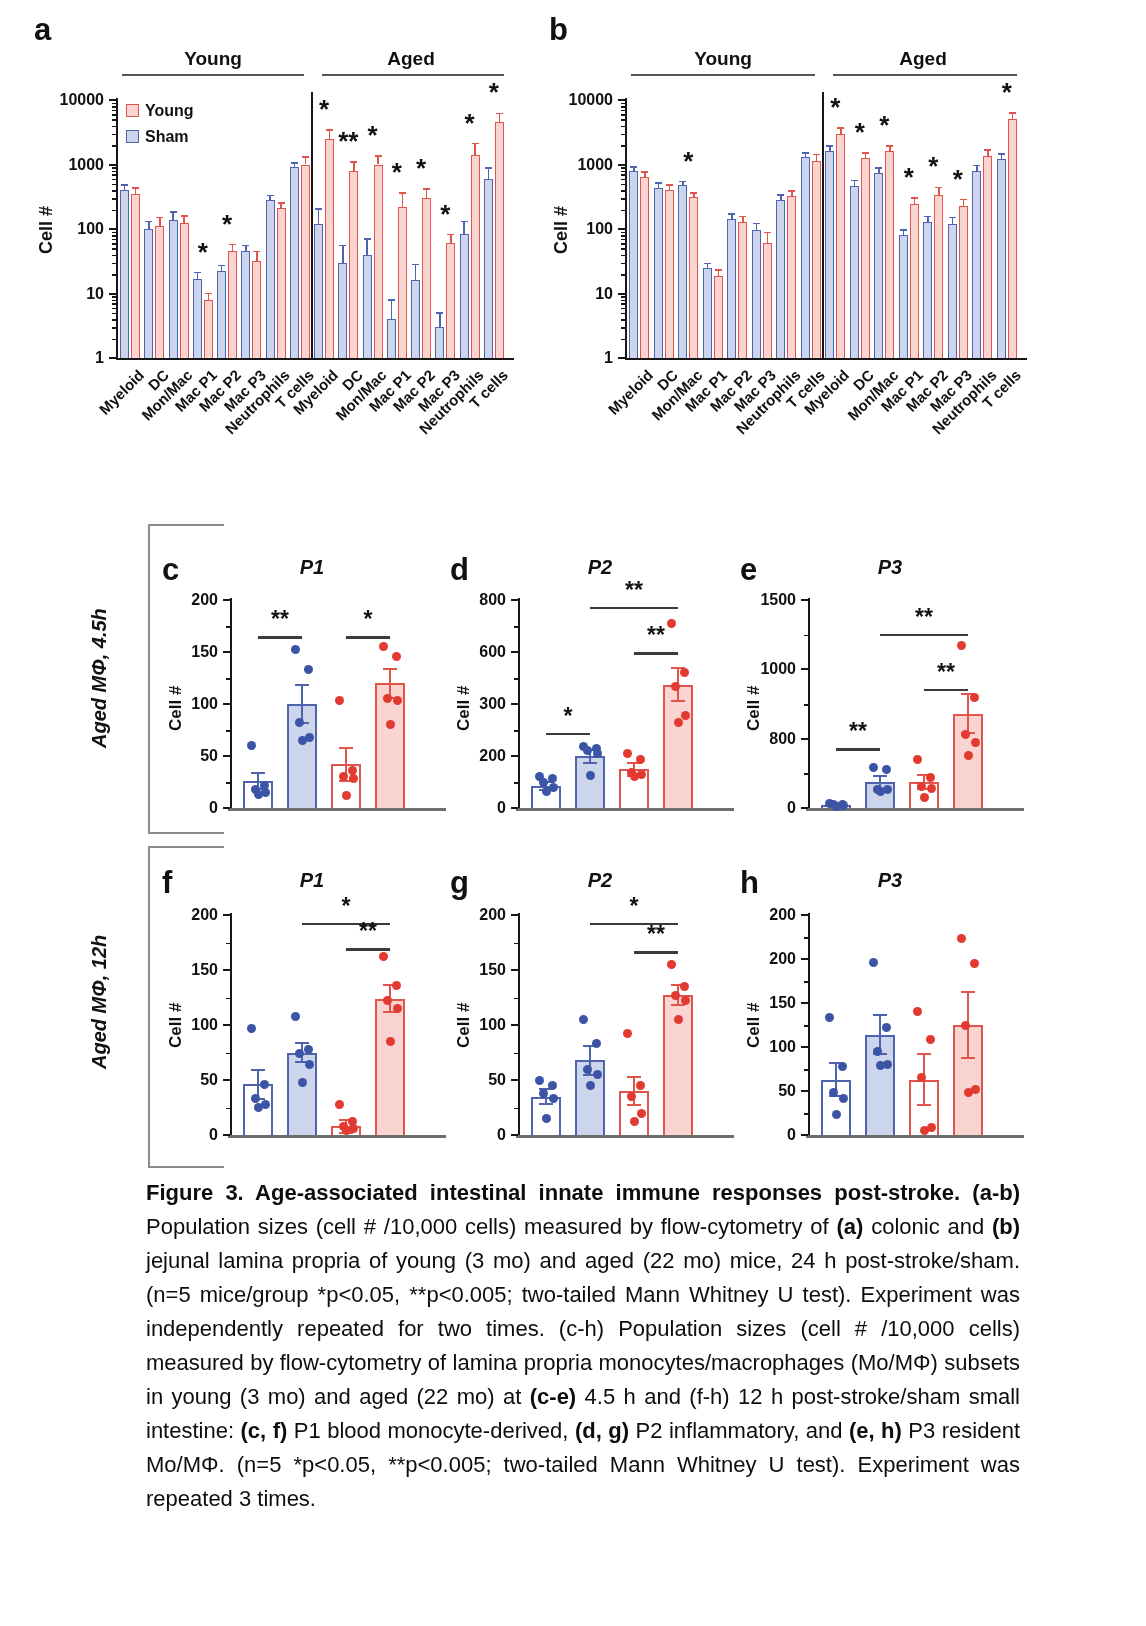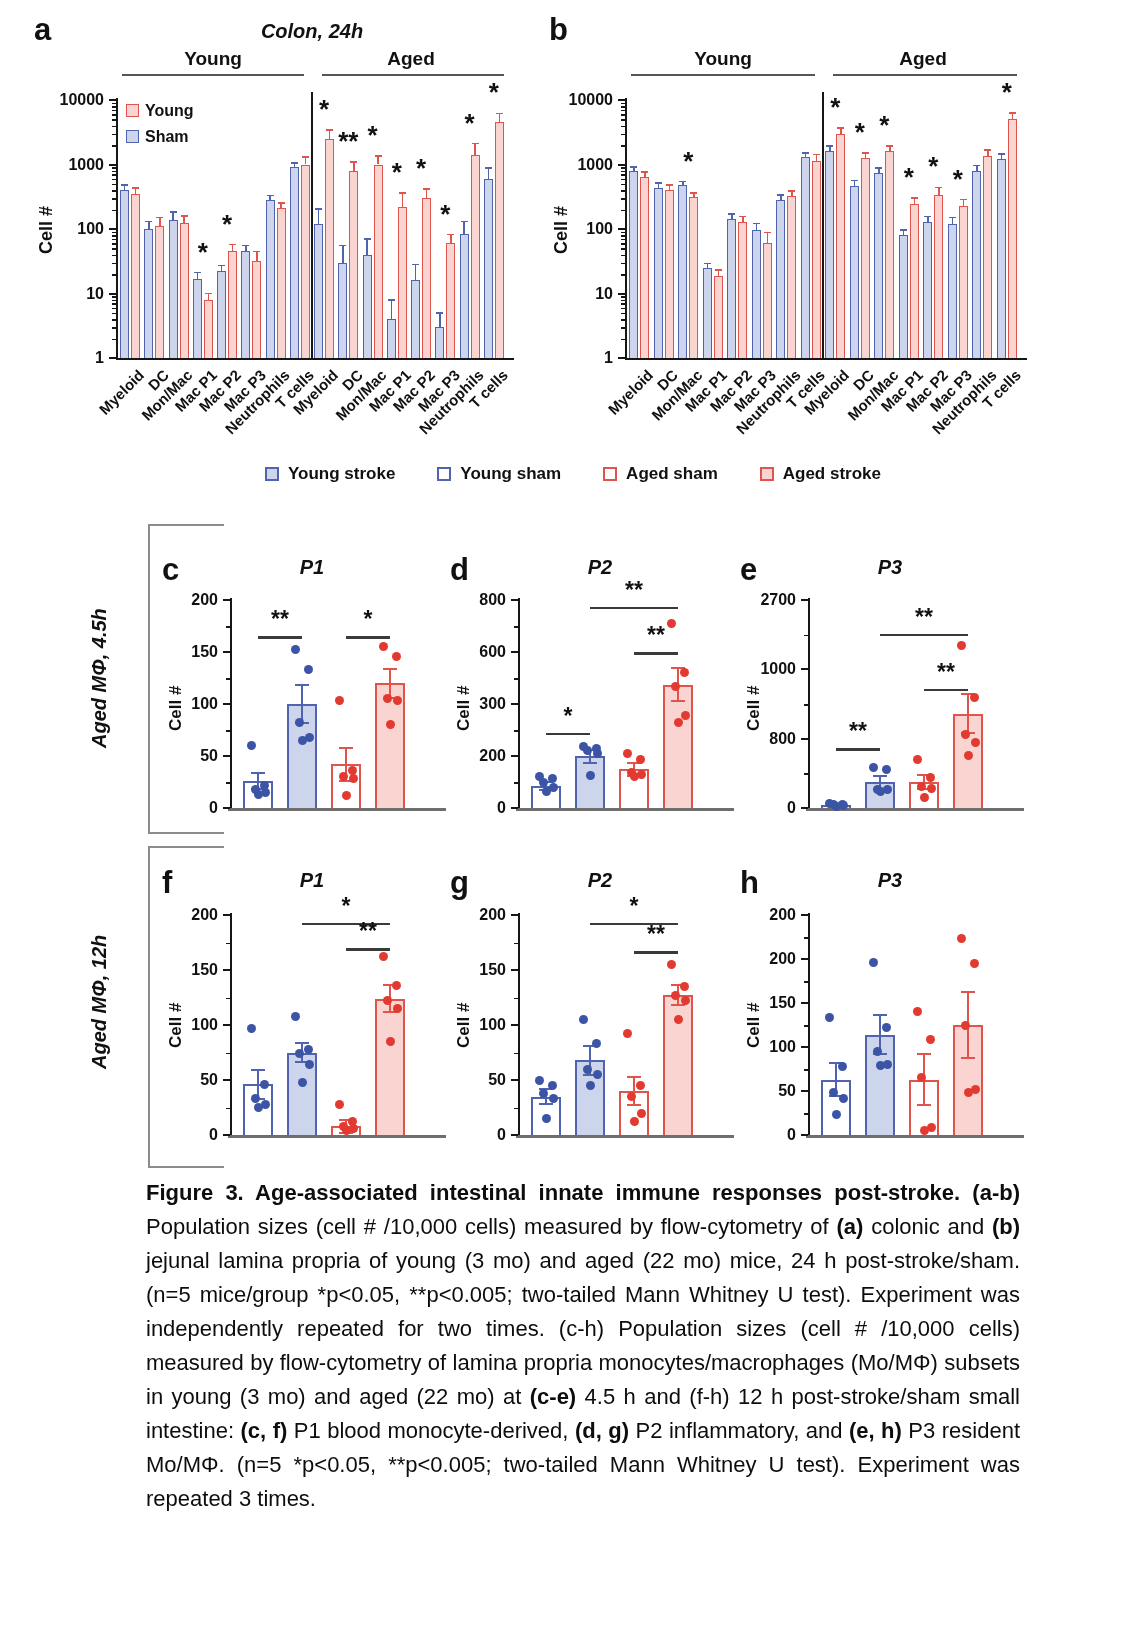--- a/index.html
+++ b/index.html
@@ -57,21 +57,20 @@
         line-height:34px;text-align:justify;color:#0d0d0d;}
   #caption .cap-b{font-weight:700;}
 </style>
 </head>
 <body>
 
 <div class="page">
 
   <section id="sec-a">
     <div class="p-letter" style="left:4px;top:2px;">a</div>
-    <div class="log-title">Colon, 24h</div>
     <div class="grp-label gl-young-a">Young</div>
     <div class="grp-label gl-aged-a">Aged</div>
     <div class="grp-line ln-young-a"></div>
     <div class="grp-line ln-aged-a"></div>
     <div class="ylab ylab-log">Cell #</div>
     <div class="plot log-plot" id="plot-a" style="width: 388px; height: 258px;">
         <div style="position: absolute; left: -2px; top: -2px; width: 2px; height: 260px; background: rgb(22, 22, 22);"></div>
         <div style="position: absolute; left: -2px; top: 258px; width: 398px; height: 2px; background: rgb(22, 22, 22);"></div>
         <div style="position: absolute; left: -9px; top: 257px; width: 7px; height: 2px; background: rgb(22, 22, 22);"></div>
         <div class="tick-label" style="position: absolute; left: -72px; top: 249px; width: 58px; text-align: right;">1</div>
@@ -414,38 +413,20 @@
         <div class="x-cat-label" style="position: absolute; right: 153.25px; top: 267px;">DC</div>
         <div class="x-cat-label" style="position: absolute; right: 128.75px; top: 267px;">Mon/Mac</div>
         <div class="x-cat-label" style="position: absolute; right: 104.25px; top: 267px;">Mac P1</div>
         <div class="x-cat-label" style="position: absolute; right: 79.75px; top: 267px;">Mac P2</div>
         <div class="x-cat-label" style="position: absolute; right: 55.25px; top: 267px;">Mac P3</div>
         <div class="x-cat-label" style="position: absolute; right: 30.75px; top: 267px;">Neutrophils</div>
         <div class="x-cat-label" style="position: absolute; right: 6.25px; top: 267px;">T cells</div>
       </div>
   </section>
 
-  <div id="main-legend">
-      <div class="leg-item">
-        <span class="leg-sq" style="background: rgb(205, 213, 236); border-color: rgb(79, 99, 174);"></span>
-        <span>Young stroke</span>
-      </div>
-      <div class="leg-item">
-        <span class="leg-sq" style="background: rgb(255, 255, 255); border-color: rgb(79, 99, 174);"></span>
-        <span>Young sham</span>
-      </div>
-      <div class="leg-item">
-        <span class="leg-sq" style="background: rgb(255, 255, 255); border-color: rgb(224, 84, 76);"></span>
-        <span>Aged sham</span>
-      </div>
-      <div class="leg-item">
-        <span class="leg-sq" style="background: rgb(249, 212, 209); border-color: rgb(224, 84, 76);"></span>
-        <span>Aged stroke</span>
-      </div>
-    </div>
 
   <div class="bracket" id="bracket-1"></div>
   <div class="side-label" id="side-1">Aged MΦ, 4.5h</div>
   <div class="bracket" id="bracket-2"></div>
   <div class="side-label" id="side-2">Aged MΦ, 12h</div>
 
   <section class="lin-sec" id="sec-c">
     <div class="p-letter">c</div>
     <div class="lin-title">P1</div>
     <div class="ylab ylab-lin">Cell #</div>
@@ -583,21 +564,21 @@
         <div style="position: absolute; left: -9px; top: 207px; width: 7px; height: 2px; background: rgb(22, 22, 22);"></div>
         <div class="tick-label" style="position: absolute; left: -72px; top: 199px; width: 58px; text-align: right;">0</div>
         <div style="position: absolute; left: -6px; top: 173.333px; width: 4px; height: 1.5px; background: rgb(22, 22, 22);"></div>
         <div style="position: absolute; left: -9px; top: 137.667px; width: 7px; height: 2px; background: rgb(22, 22, 22);"></div>
         <div class="tick-label" style="position: absolute; left: -72px; top: 129.667px; width: 58px; text-align: right;">800</div>
         <div style="position: absolute; left: -6px; top: 104px; width: 4px; height: 1.5px; background: rgb(22, 22, 22);"></div>
         <div style="position: absolute; left: -9px; top: 68.3333px; width: 7px; height: 2px; background: rgb(22, 22, 22);"></div>
         <div class="tick-label" style="position: absolute; left: -72px; top: 60.3333px; width: 58px; text-align: right;">1000</div>
         <div style="position: absolute; left: -6px; top: 34.6667px; width: 4px; height: 1.5px; background: rgb(22, 22, 22);"></div>
         <div style="position: absolute; left: -9px; top: -1px; width: 7px; height: 2px; background: rgb(22, 22, 22);"></div>
-        <div class="tick-label" style="position: absolute; left: -72px; top: -9px; width: 58px; text-align: right;">2700</div>
+        <div class="tick-label" style="position: absolute; left: -72px; top: -9px; width: 58px; text-align: right;">1500</div>
         <div style="position: absolute; left: 11px; top: 205.227px; width: 30px; height: 2.77333px; background: rgb(255, 255, 255); border-top: 2px solid rgb(79, 99, 174); border-right: 2px solid rgb(79, 99, 174); border-bottom: none; border-left: 2px solid rgb(79, 99, 174); border-image: initial; box-sizing: border-box;"></div>
         <div style="position: absolute; left: 25px; top: 204.117px; width: 2px; height: 2.21867px; background: rgb(79, 99, 174);"></div>
         <div style="position: absolute; left: 19px; top: 203.117px; width: 14px; height: 2px; background: rgb(79, 99, 174);"></div>
         <div style="position: absolute; left: 19px; top: 205.336px; width: 14px; height: 2px; background: rgb(79, 99, 174);"></div>
         <div style="position: absolute; left: 14.5px; top: 199.063px; width: 9px; height: 9px; border-radius: 50%; background: rgb(59, 84, 165);"></div>
         <div style="position: absolute; left: 27.5px; top: 199.895px; width: 9px; height: 9px; border-radius: 50%; background: rgb(59, 84, 165);"></div>
         <div style="position: absolute; left: 18.5px; top: 200.449px; width: 9px; height: 9px; border-radius: 50%; background: rgb(59, 84, 165);"></div>
         <div style="position: absolute; left: 28.5px; top: 201.004px; width: 9px; height: 9px; border-radius: 50%; background: rgb(59, 84, 165);"></div>
         <div style="position: absolute; left: 21.5px; top: 201.559px; width: 9px; height: 9px; border-radius: 50%; background: rgb(59, 84, 165);"></div>
         <div style="position: absolute; left: 55px; top: 182.347px; width: 30px; height: 25.6533px; background: rgb(205, 213, 236); border-top: 2px solid rgb(79, 99, 174); border-right: 2px solid rgb(79, 99, 174); border-bottom: none; border-left: 2px solid rgb(79, 99, 174); border-image: initial; box-sizing: border-box;"></div>

